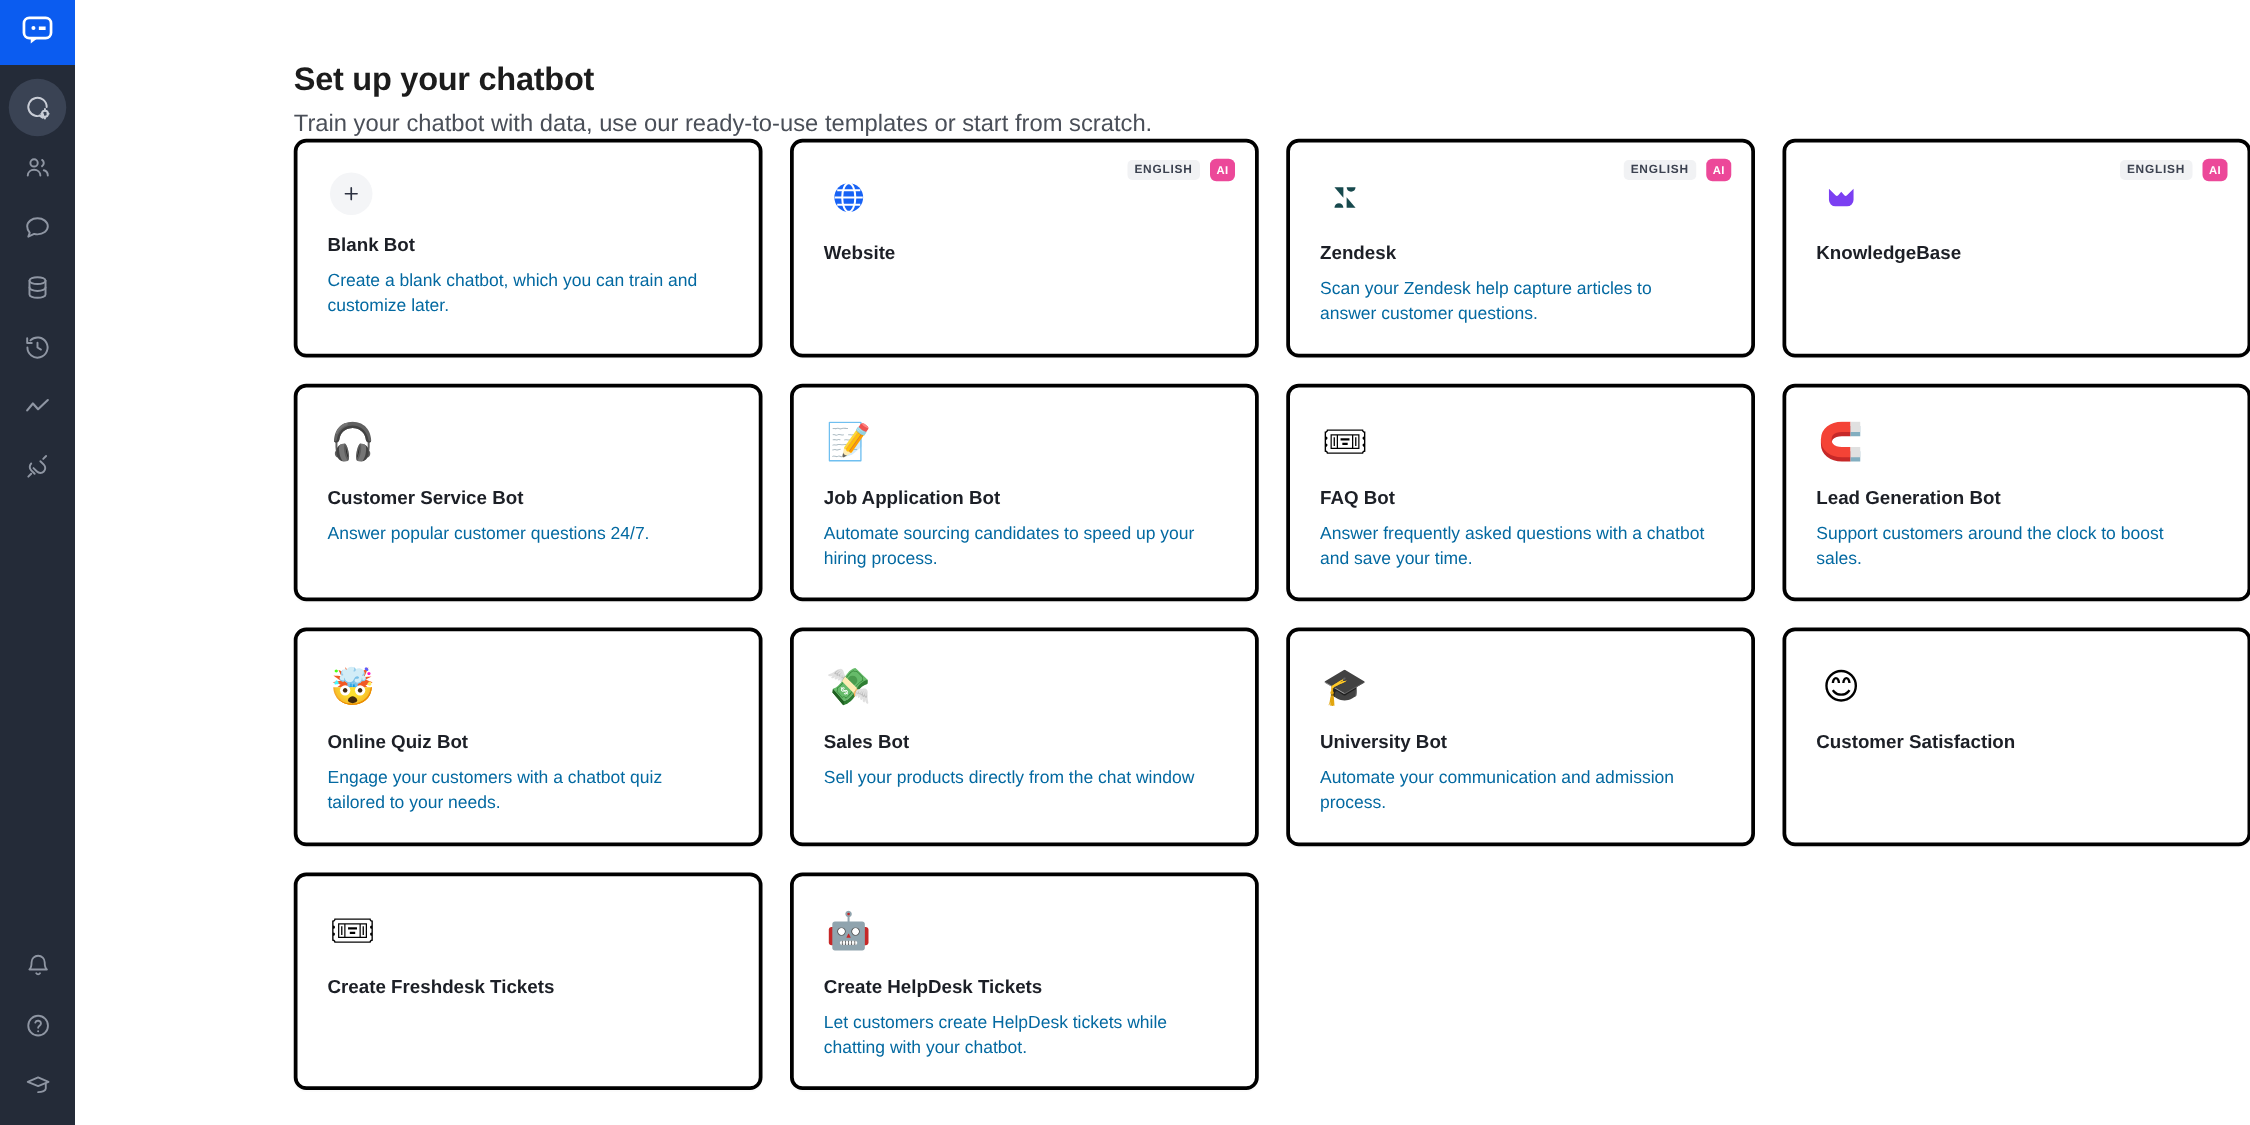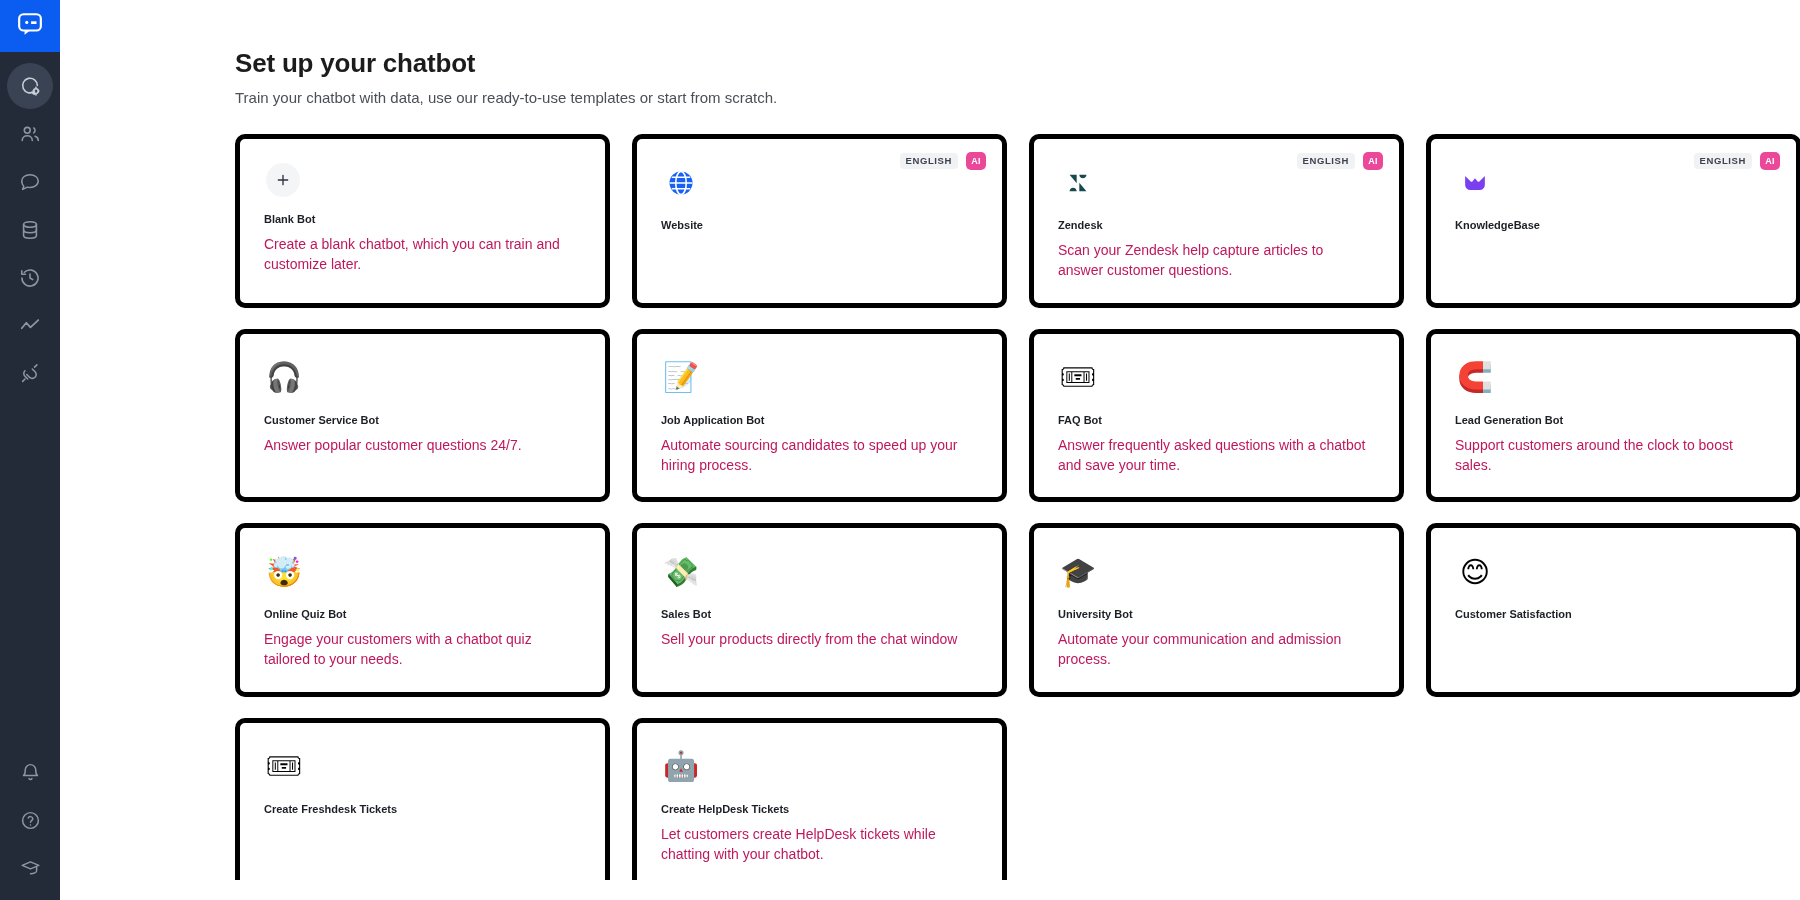--- a/index.html
+++ b/index.html
@@ -47,35 +47,34 @@
     overflow: hidden;
   }
   .page-title {
     font-size: 26px;
     font-weight: 700;
     color: #1c1c1c;
     letter-spacing: -0.2px;
     margin-bottom: 10px;
   }
   .page-subtitle {
-    font-size: 15px;
+    font-size: 19px;
     color: #4a4f58;
-    margin-bottom: 28px;
   }
 
   .grid {
     display: grid;
     grid-template-columns: repeat(4, 375px);
     gap: 21px 22px;
     width: 1580px;
   }
   .card {
     position: relative;
     background: #ffffff;
-    border: 5px solid #000000;
+    border: 3px solid #000000;
     border-radius: 10px;
     padding: 24px 24px 22px 24px;
     min-height: 160px;
     cursor: pointer;
     box-shadow: 0 1px 1px rgba(20,30,60,0.02);
   }
   .card-badges {
     position: absolute;
     top: 13px; right: 16px;
     display: flex; align-items: center; gap: 8px;
@@ -108,28 +107,28 @@
     font-size: 30px;
     line-height: 1;
   }
   .card-icon.plus-circle {
     background: #f4f5f7;
     border-radius: 50%;
     width: 34px; height: 34px;
     margin-left: 2px;
   }
   .card-title {
-    font-size: 11px;
+    font-size: 15px;
     font-weight: 700;
     color: #1c1f26;
     margin-bottom: 9px;
   }
   .card-desc {
     font-size: 14px;
-    color: #be185d;
+    color: #0369a1;
     line-height: 1.45;
     max-width: 310px;
   }
   .emoji {
     font-family: "DejaVu Sans", sans-serif;
     font-size: 29px;
     line-height: 1;
   }
 </style>
 </head>

